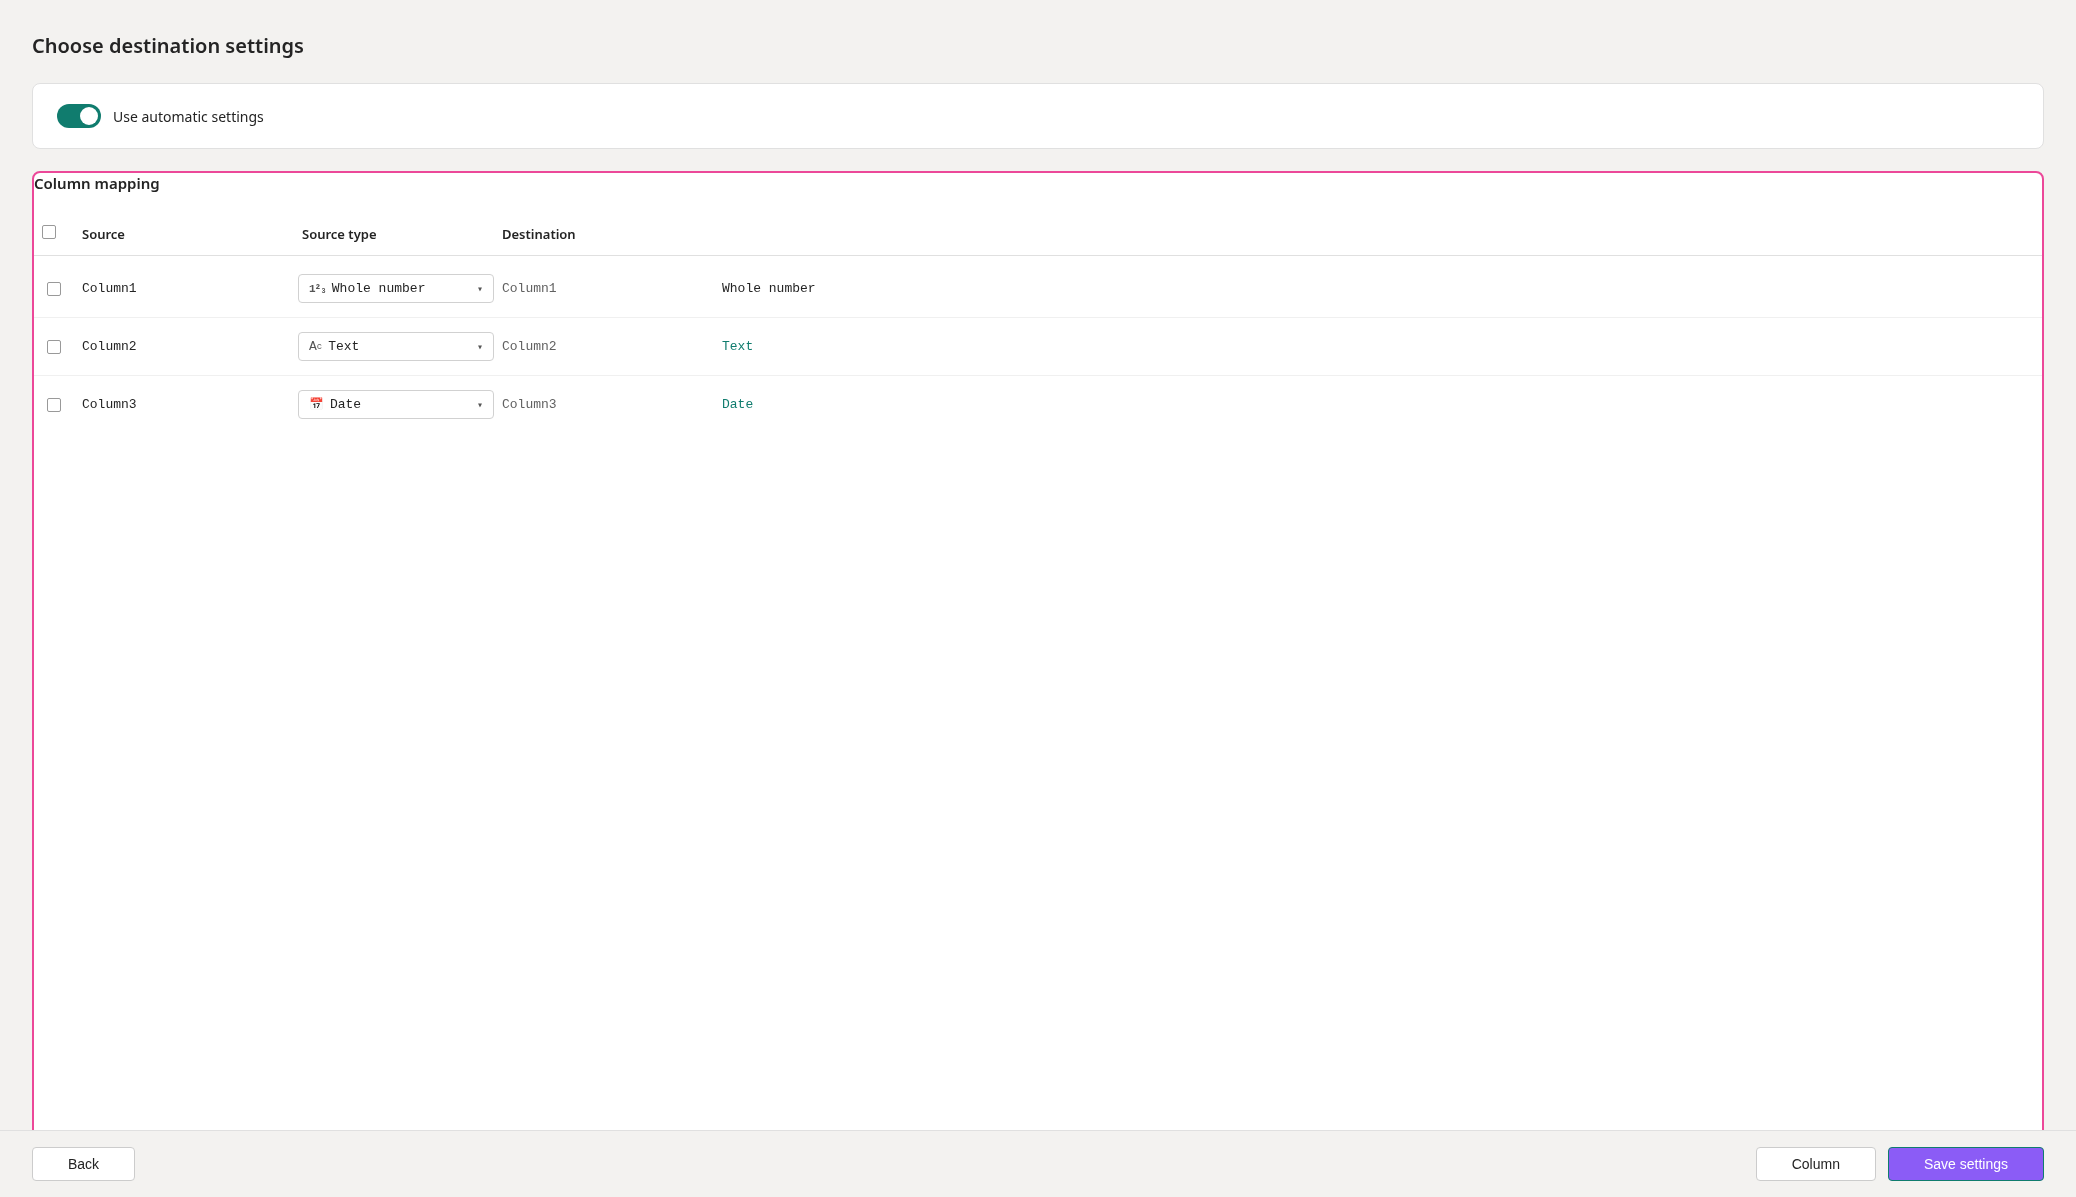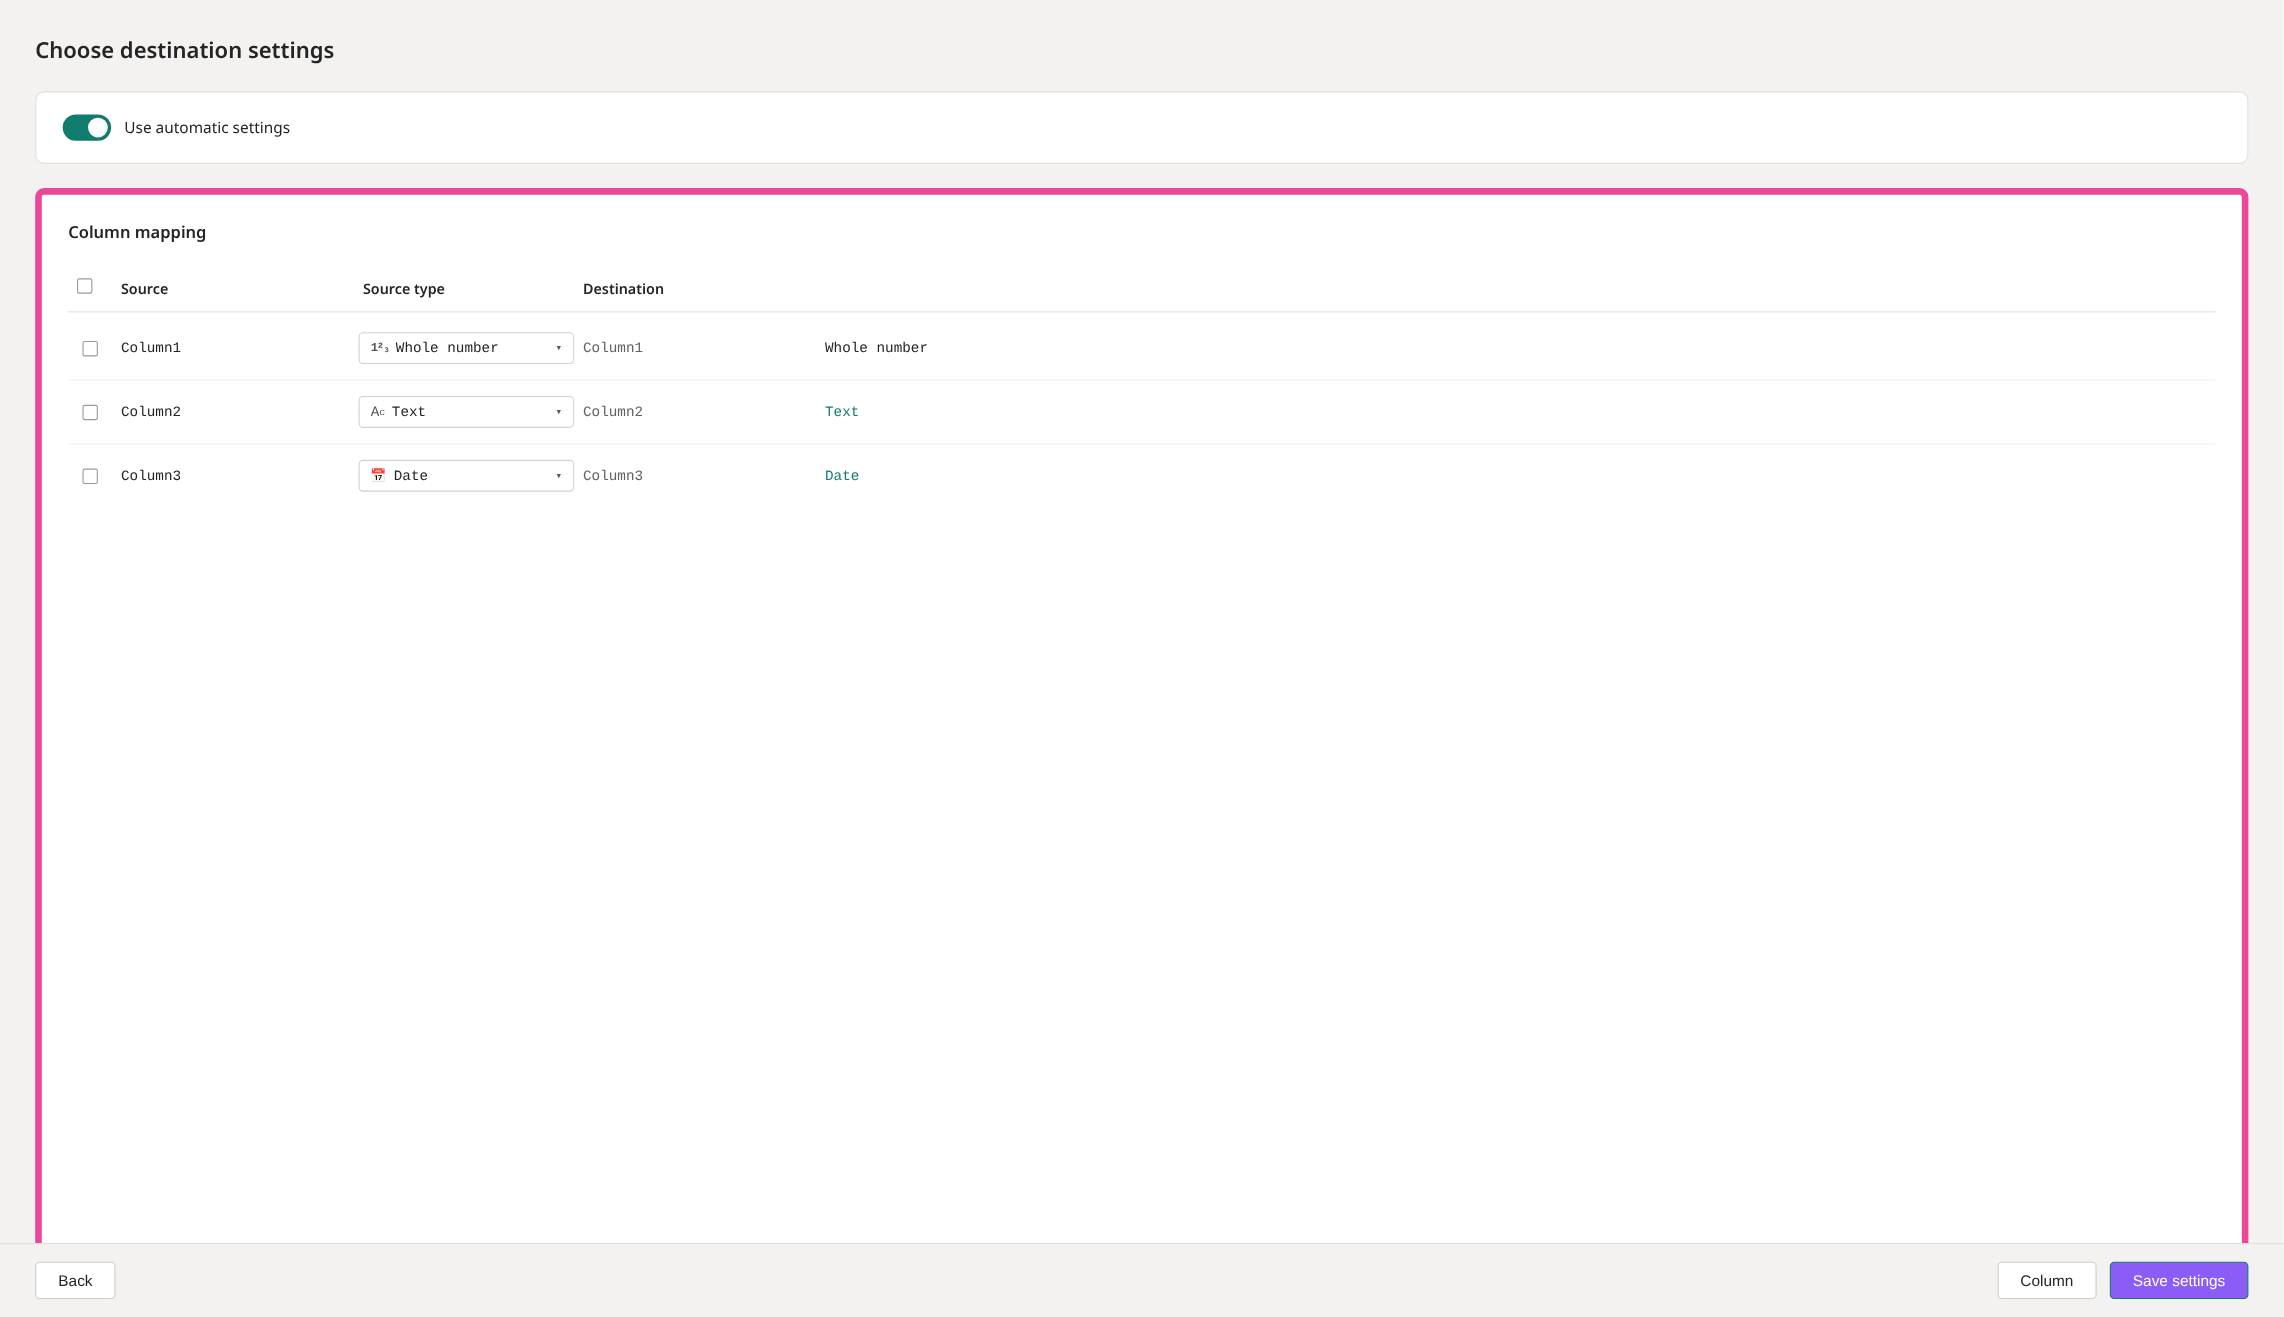--- a/index.html
+++ b/index.html
@@ -75,23 +75,22 @@
       transform: translateX(20px);
     }
 
     .toggle-label {
       font-size: 14px;
       color: #242424;
     }
 
     .column-mapping-card {
       background: #ffffff;
-      border: 6px solid #ec4899;
+      border: 2px solid #ec4899;
       border-radius: 8px;
-      padding: 24px;
       flex: 1;
     }
 
     .section-title {
       font-size: 15px;
       font-weight: 600;
       color: #242424;
       margin-bottom: 20px;
     }
 
@@ -217,21 +216,21 @@
       right: 0;
       background: #f3f2f0;
       padding: 16px 32px;
       display: flex;
       justify-content: space-between;
       align-items: center;
       border-top: 1px solid #e0e0e0;
     }
 
     .btn {
-      padding: 8px 20px;
+      padding: 8px 35px;
       border-radius: 4px;
       font-size: 14px;
       font-weight: 500;
       cursor: pointer;
       border: 1px solid #ccc;
       background: #fff;
       color: #242424;
     }
 
     .btn-primary {

